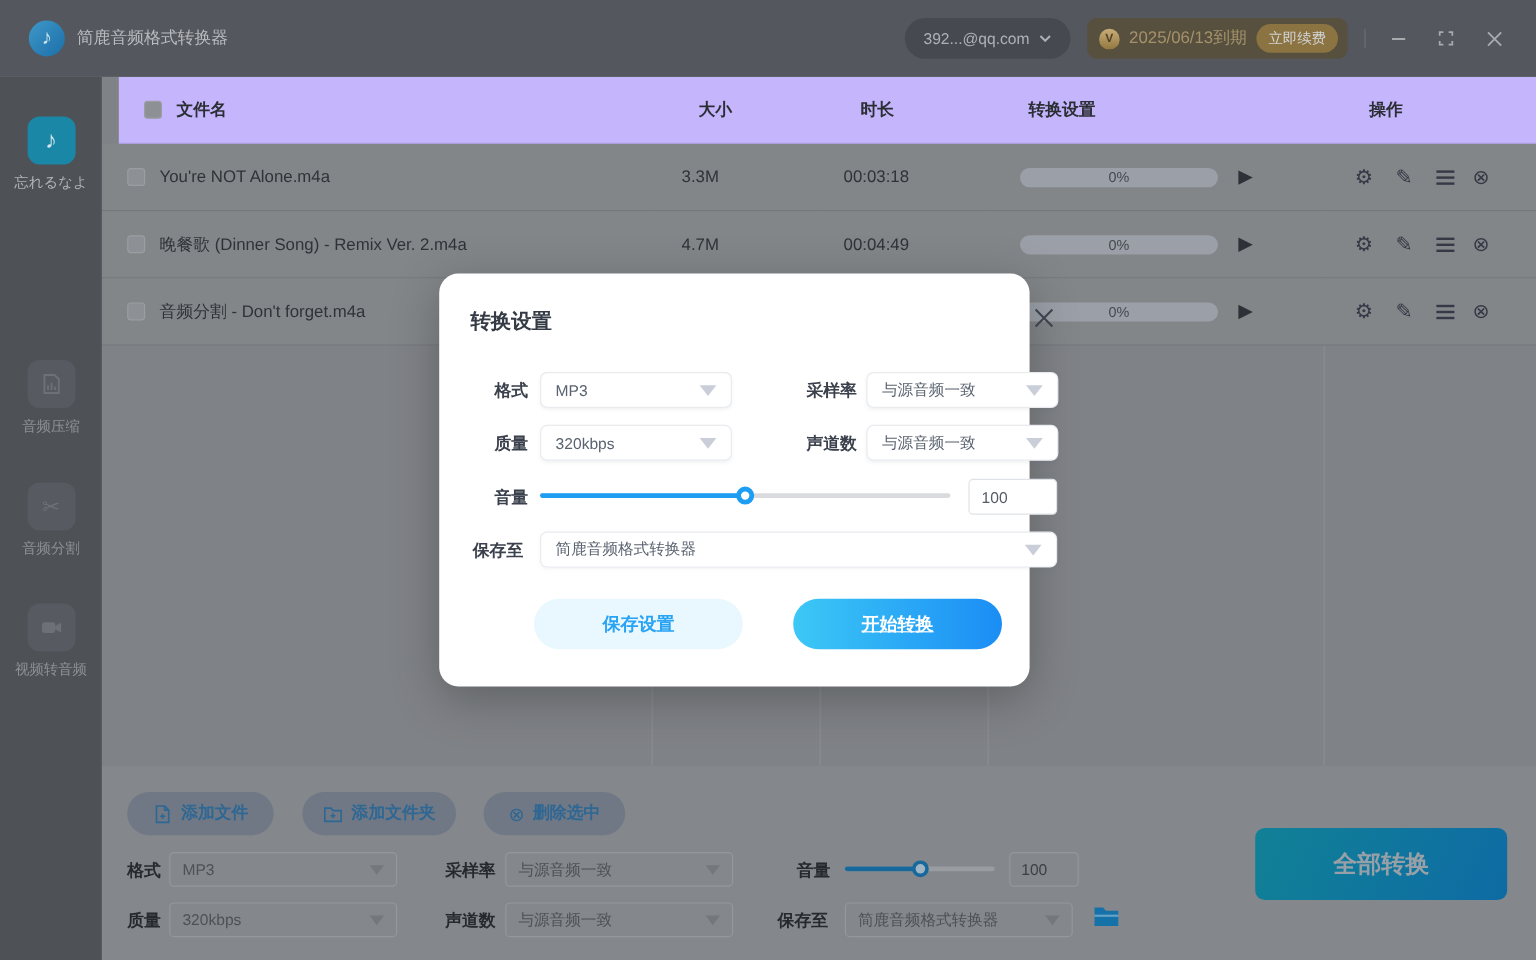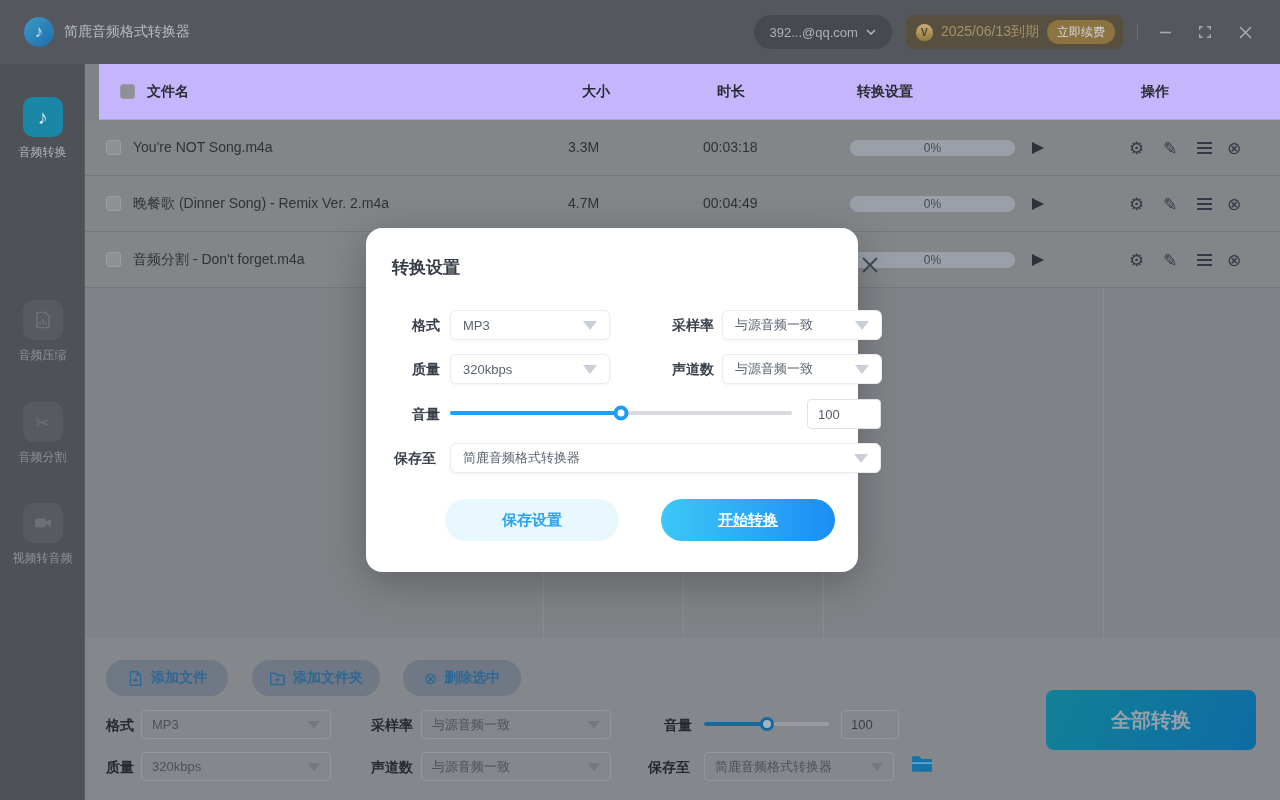--- a/index.html
+++ b/index.html
@@ -150,21 +150,21 @@
           </svg>
       </button>
     </div>
   </header>
 
   <aside class="sidebar">
     <div class="sb-item active" style="top:33px">
       <span class="sb-tile">
           <span class="sb-note">♪</span>
         </span>
-      <span class="sb-label">音频转换</span>
+      <span class="sb-label">忘れるなよ</span>
     </div>
     <div class="sb-item" style="top:236px">
       <span class="sb-tile">
         <svg viewBox="0 0 20 20" fill="none" stroke="currentColor" stroke-width="1.6">
             <path d="M4 2.5h8.5L16 6v11.5H4z"></path>
             <path d="M7 11v4M10 9v6M13 12v3"></path>
           </svg>
       </span>
       <span class="sb-label">音频压缩</span>
     </div>
@@ -195,21 +195,21 @@
       <span class="cbx" style="top:20px"></span>
       <span style="left:48px">文件名</span>
       <span style="left:483px">大小</span>
       <span style="left:618px">时长</span>
       <span style="left:758px">转换设置</span>
       <span style="left:1042px">操作</span>
     </div>
 
     <div class="trow" style="top:56px">
       <span class="cbx"></span>
-      <span class="cell c-name">You're NOT Song.m4a</span>
+      <span class="cell c-name">You're NOT Alone.m4a</span>
       <span class="cell c-size">3.3M</span>
       <span class="cell c-dur">00:03:18</span>
       <span class="pbar">0%</span>
       <span class="play"></span>
       <span class="ric" style="left:1044px">⚙</span>
       <span class="ric" style="left:1078px">✎</span>
       <span class="burger" style="left:1112px"></span>
       <span class="ric" style="left:1142px">⊗</span>
     </div>
 

